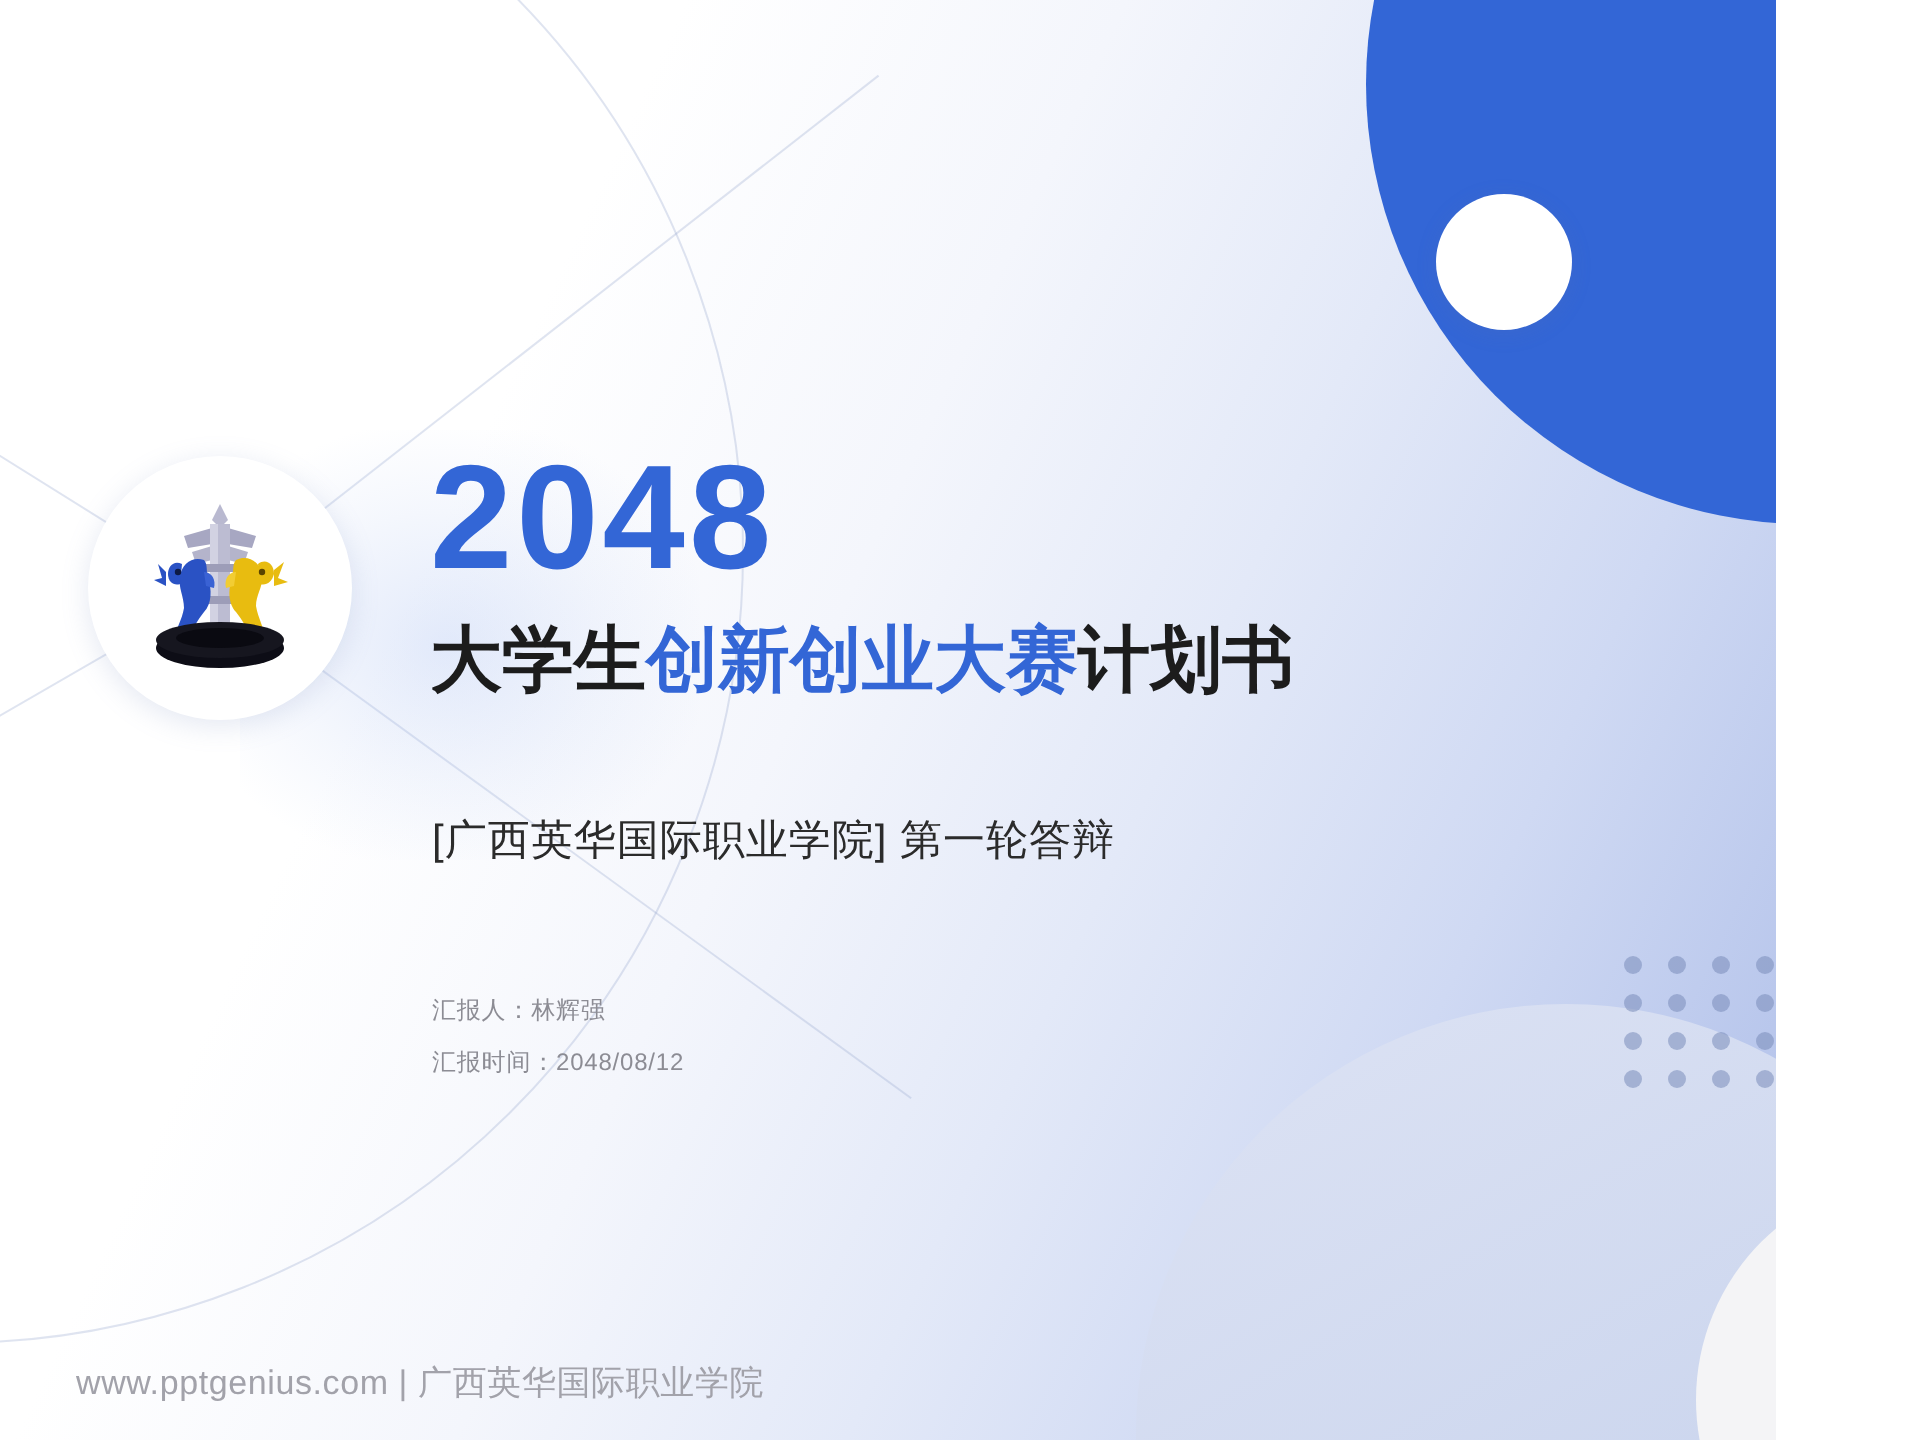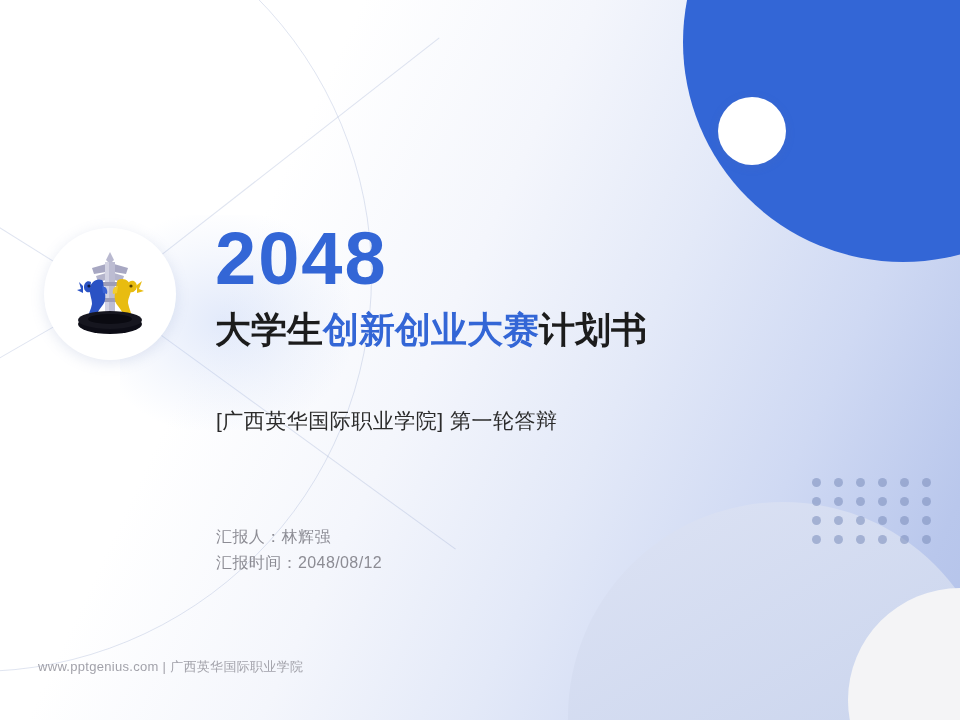--- a/index.html
+++ b/index.html
@@ -2,21 +2,21 @@
 <html><head>
 <meta charset="utf-8">
 <style>
   html, body {
     margin: 0;
     padding: 0;
     background: #ffffff;
   }
   #slide {
     position: relative;
-    width: 960px;
+    width: 888px;
     height: 720px;
     overflow: hidden;
     font-family: "Liberation Sans", "DejaVu Sans", sans-serif;
     background: linear-gradient(115deg,
         #ffffff 0%,
         #ffffff 28%,
         #f4f6fc 46%,
         #e3e9f8 62%,
         #cfd9f3 78%,
         #b9c7ec 92%,
@@ -158,33 +158,32 @@
     line-height: 1.4;
     color: #2b2b2b;
     letter-spacing: 0.5px;
     white-space: nowrap;
   }
 
   .meta {
     position: absolute;
     top: 492px;
     left: 1px;
-    font-size: 16px;
+    font-size: 12px;
     line-height: 26px;
     color: #8c8c94;
     letter-spacing: 0.4px;
-    margin-top: 32px;
   }
   .meta div { white-space: nowrap; }
 
   .footer {
     position: absolute;
     left: 38px;
-    top: 658px;
-    font-size: 13px;
+    top: 680px;
+    font-size: 17px;
     color: #a2a2aa;
     letter-spacing: 0.3px;
     white-space: nowrap;
   }
 </style>
 </head>
 <body>
 
 <div id="slide">
 

